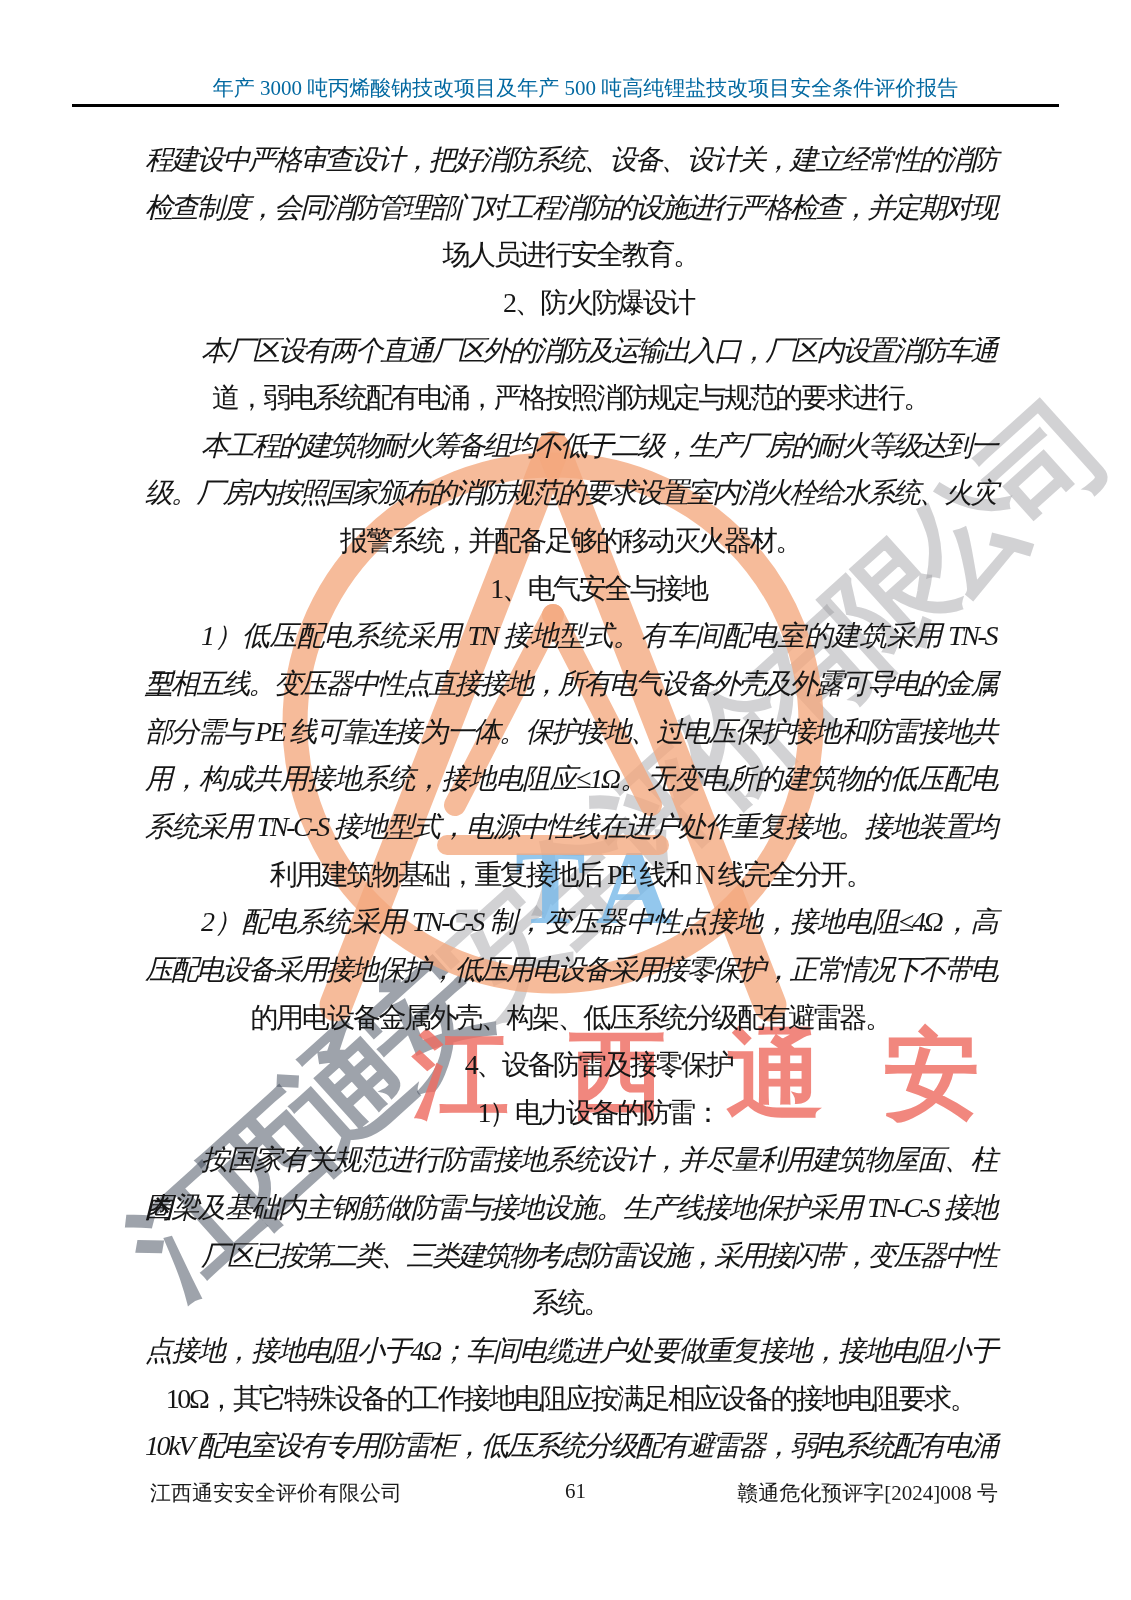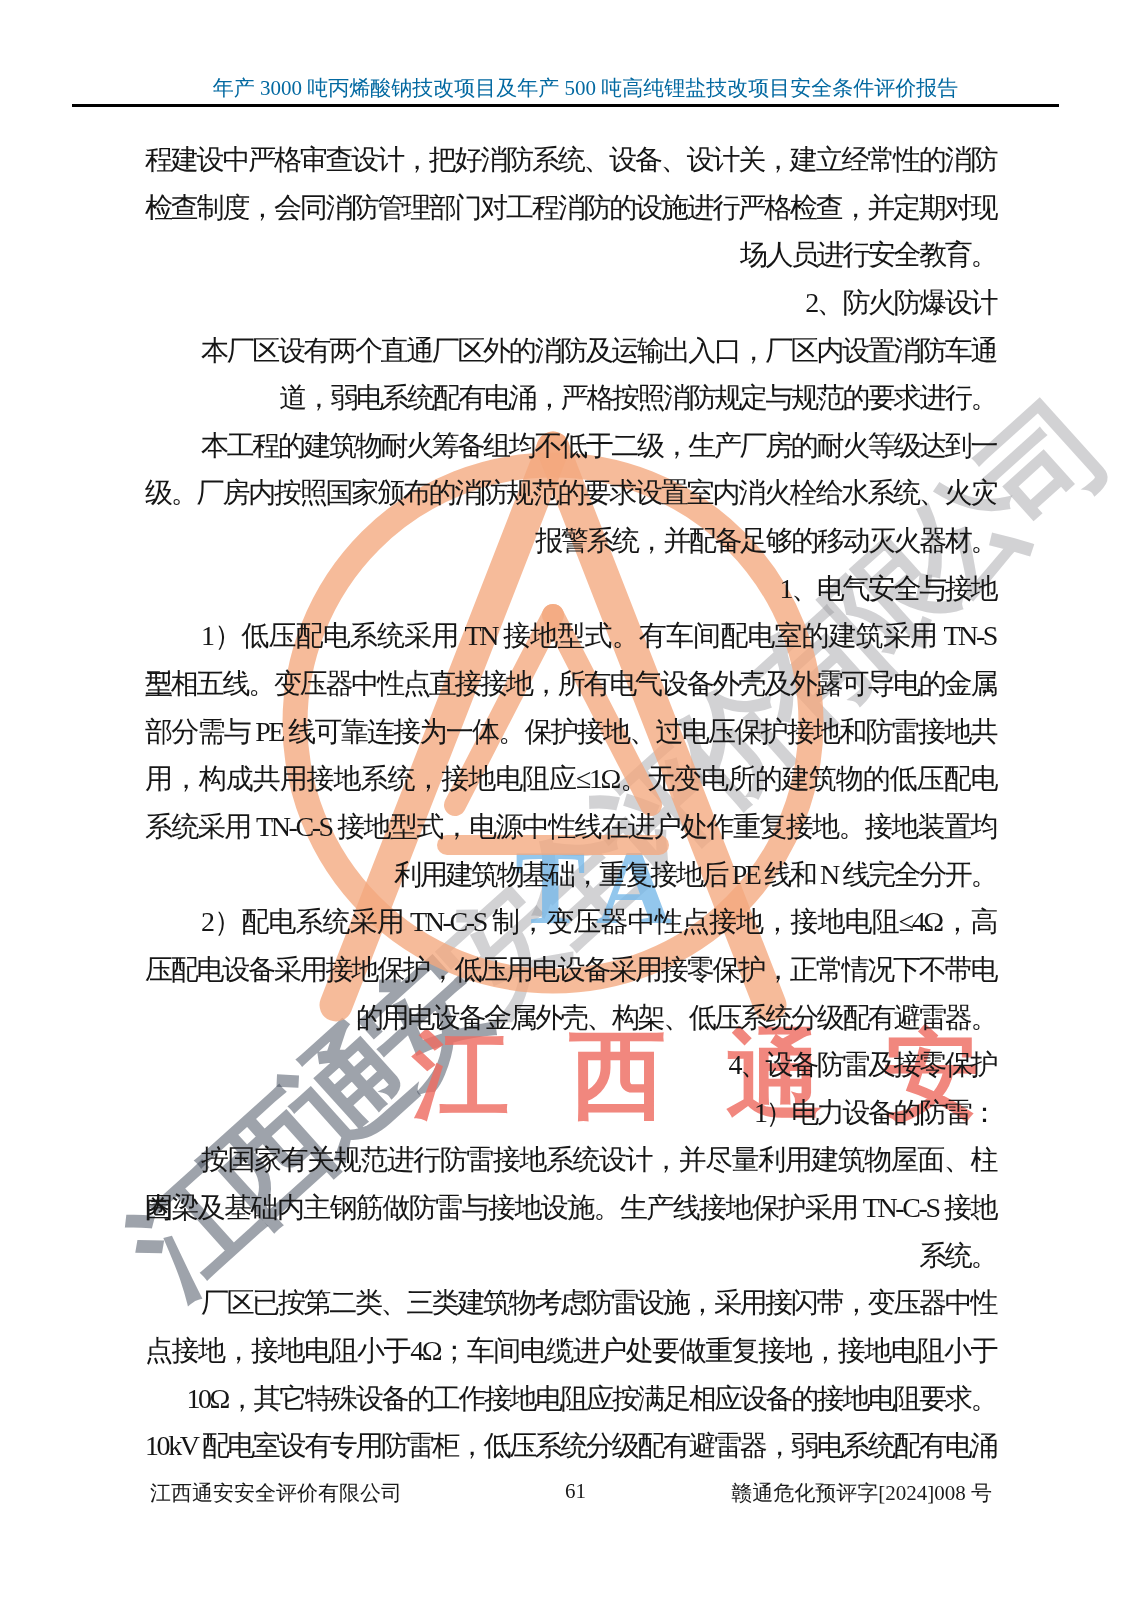--- a/index.html
+++ b/index.html
@@ -43,35 +43,36 @@
     font-weight:bold;font-size:97px;letter-spacing:60px;
     color:rgba(238,108,97,0.82);line-height:1;white-space:nowrap;
   }
   
   .body-lines{
     position:absolute;left:145px;top:136px;width:851px;z-index:2;
   }
   .bline{
     height:47.65px;line-height:47.65px;
     font-size:28px;letter-spacing:-2.4px;
-    white-space:nowrap;text-align:right;
+    white-space:nowrap;text-align:center;
   }
   .bline.full{
     white-space:normal;text-align:justify;
     text-align-last:justify;
+    font-style:italic;
   }
   .bline.indent{text-indent:56px;}
   
   .footer{
     position:absolute;left:0;top:1479px;width:100%;height:30px;
     font-size:21px;color:#1a1a1a;z-index:2;
   }
   .footer-company{position:absolute;left:150px;}
   .footer-page{position:absolute;left:540px;width:46px;text-align:right;}
-  .footer-doc{position:absolute;right:139px;margin-left:42px;}
+  .footer-doc{position:absolute;right:133px;margin-left:42px;}
 </style>
 </head>
 <body>
 
 <div class="page">
 
   <div class="header-title">年产 3000 吨丙烯酸钠技改项目及年产 500 吨高纯锂盐技改项目安全条件评价报告</div>
   <div class="header-rule"></div>
 
   <div class="wm wm-diagonal">
@@ -110,22 +111,22 @@
       <div class="bline full">用，构成共用接地系统，接地电阻应≤1Ω。无变电所的建筑物的低压配电</div>
       <div class="bline full">系统采用 TN-C-S 接地型式，电源中性线在进户处作重复接地。接地装置均</div>
       <div class="bline">利用建筑物基础，重复接地后 PE 线和 N 线完全分开。</div>
       <div class="bline indent full">2）配电系统采用 TN-C-S 制，变压器中性点接地，接地电阻≤4Ω，高</div>
       <div class="bline full">压配电设备采用接地保护，低压用电设备采用接零保护，正常情况下不带电</div>
       <div class="bline">的用电设备金属外壳、构架、低压系统分级配有避雷器。</div>
       <div class="bline indent">4、设备防雷及接零保护</div>
       <div class="bline indent">1）电力设备的防雷：</div>
       <div class="bline indent full">按国家有关规范进行防雷接地系统设计，并尽量利用建筑物屋面、柱内、</div>
       <div class="bline full">圈梁及基础内主钢筋做防雷与接地设施。生产线接地保护采用 TN-C-S 接地</div>
+      <div class="bline indent full">厂区已按第二类、三类建筑物考虑防雷设施，采用接闪带，变压器中性</div>
       <div class="bline">系统。</div>
-      <div class="bline indent full">厂区已按第二类、三类建筑物考虑防雷设施，采用接闪带，变压器中性</div>
       <div class="bline full">点接地，接地电阻小于4Ω；车间电缆进户处要做重复接地，接地电阻小于</div>
       <div class="bline">10Ω，其它特殊设备的工作接地电阻应按满足相应设备的接地电阻要求。</div>
       <div class="bline full">10kV 配电室设有专用防雷柜，低压系统分级配有避雷器，弱电系统配有电涌</div>
     </div>
 
   <div class="footer">
     <span class="footer-company">江西通安安全评价有限公司</span>
     <span class="footer-page">61</span>
     <span class="footer-doc">赣通危化预评字[2024]008 号</span>
   </div>

